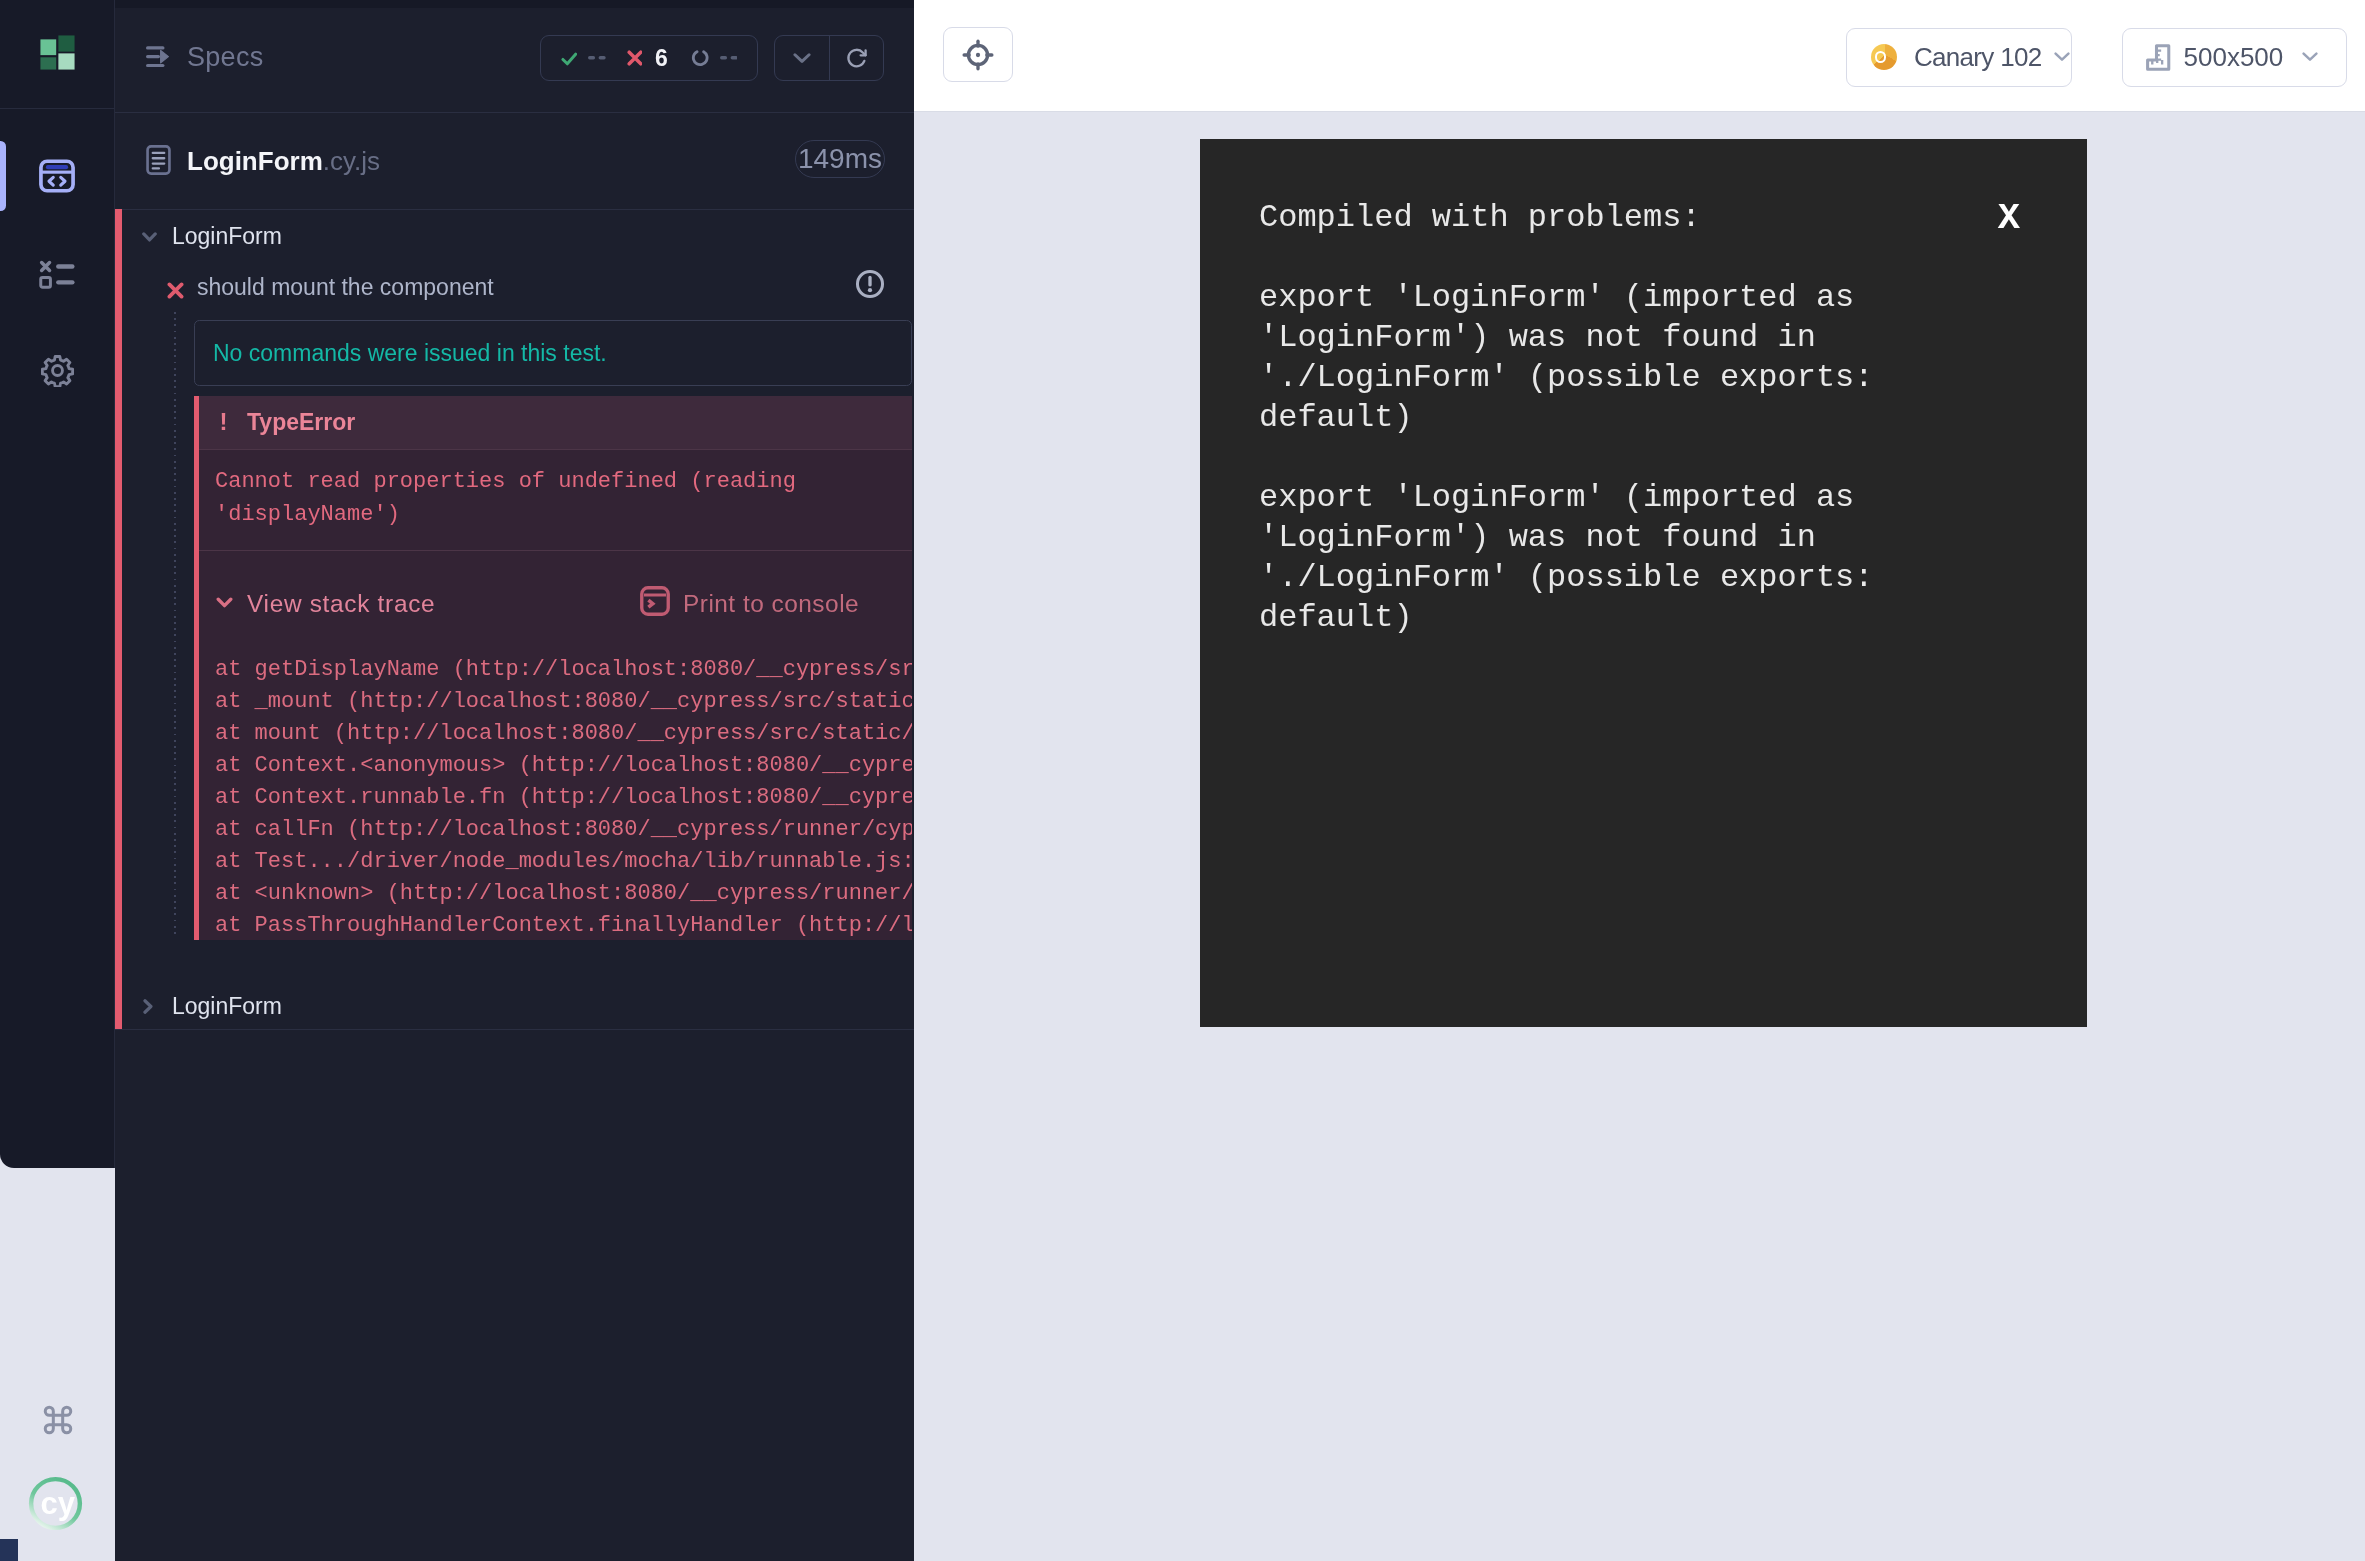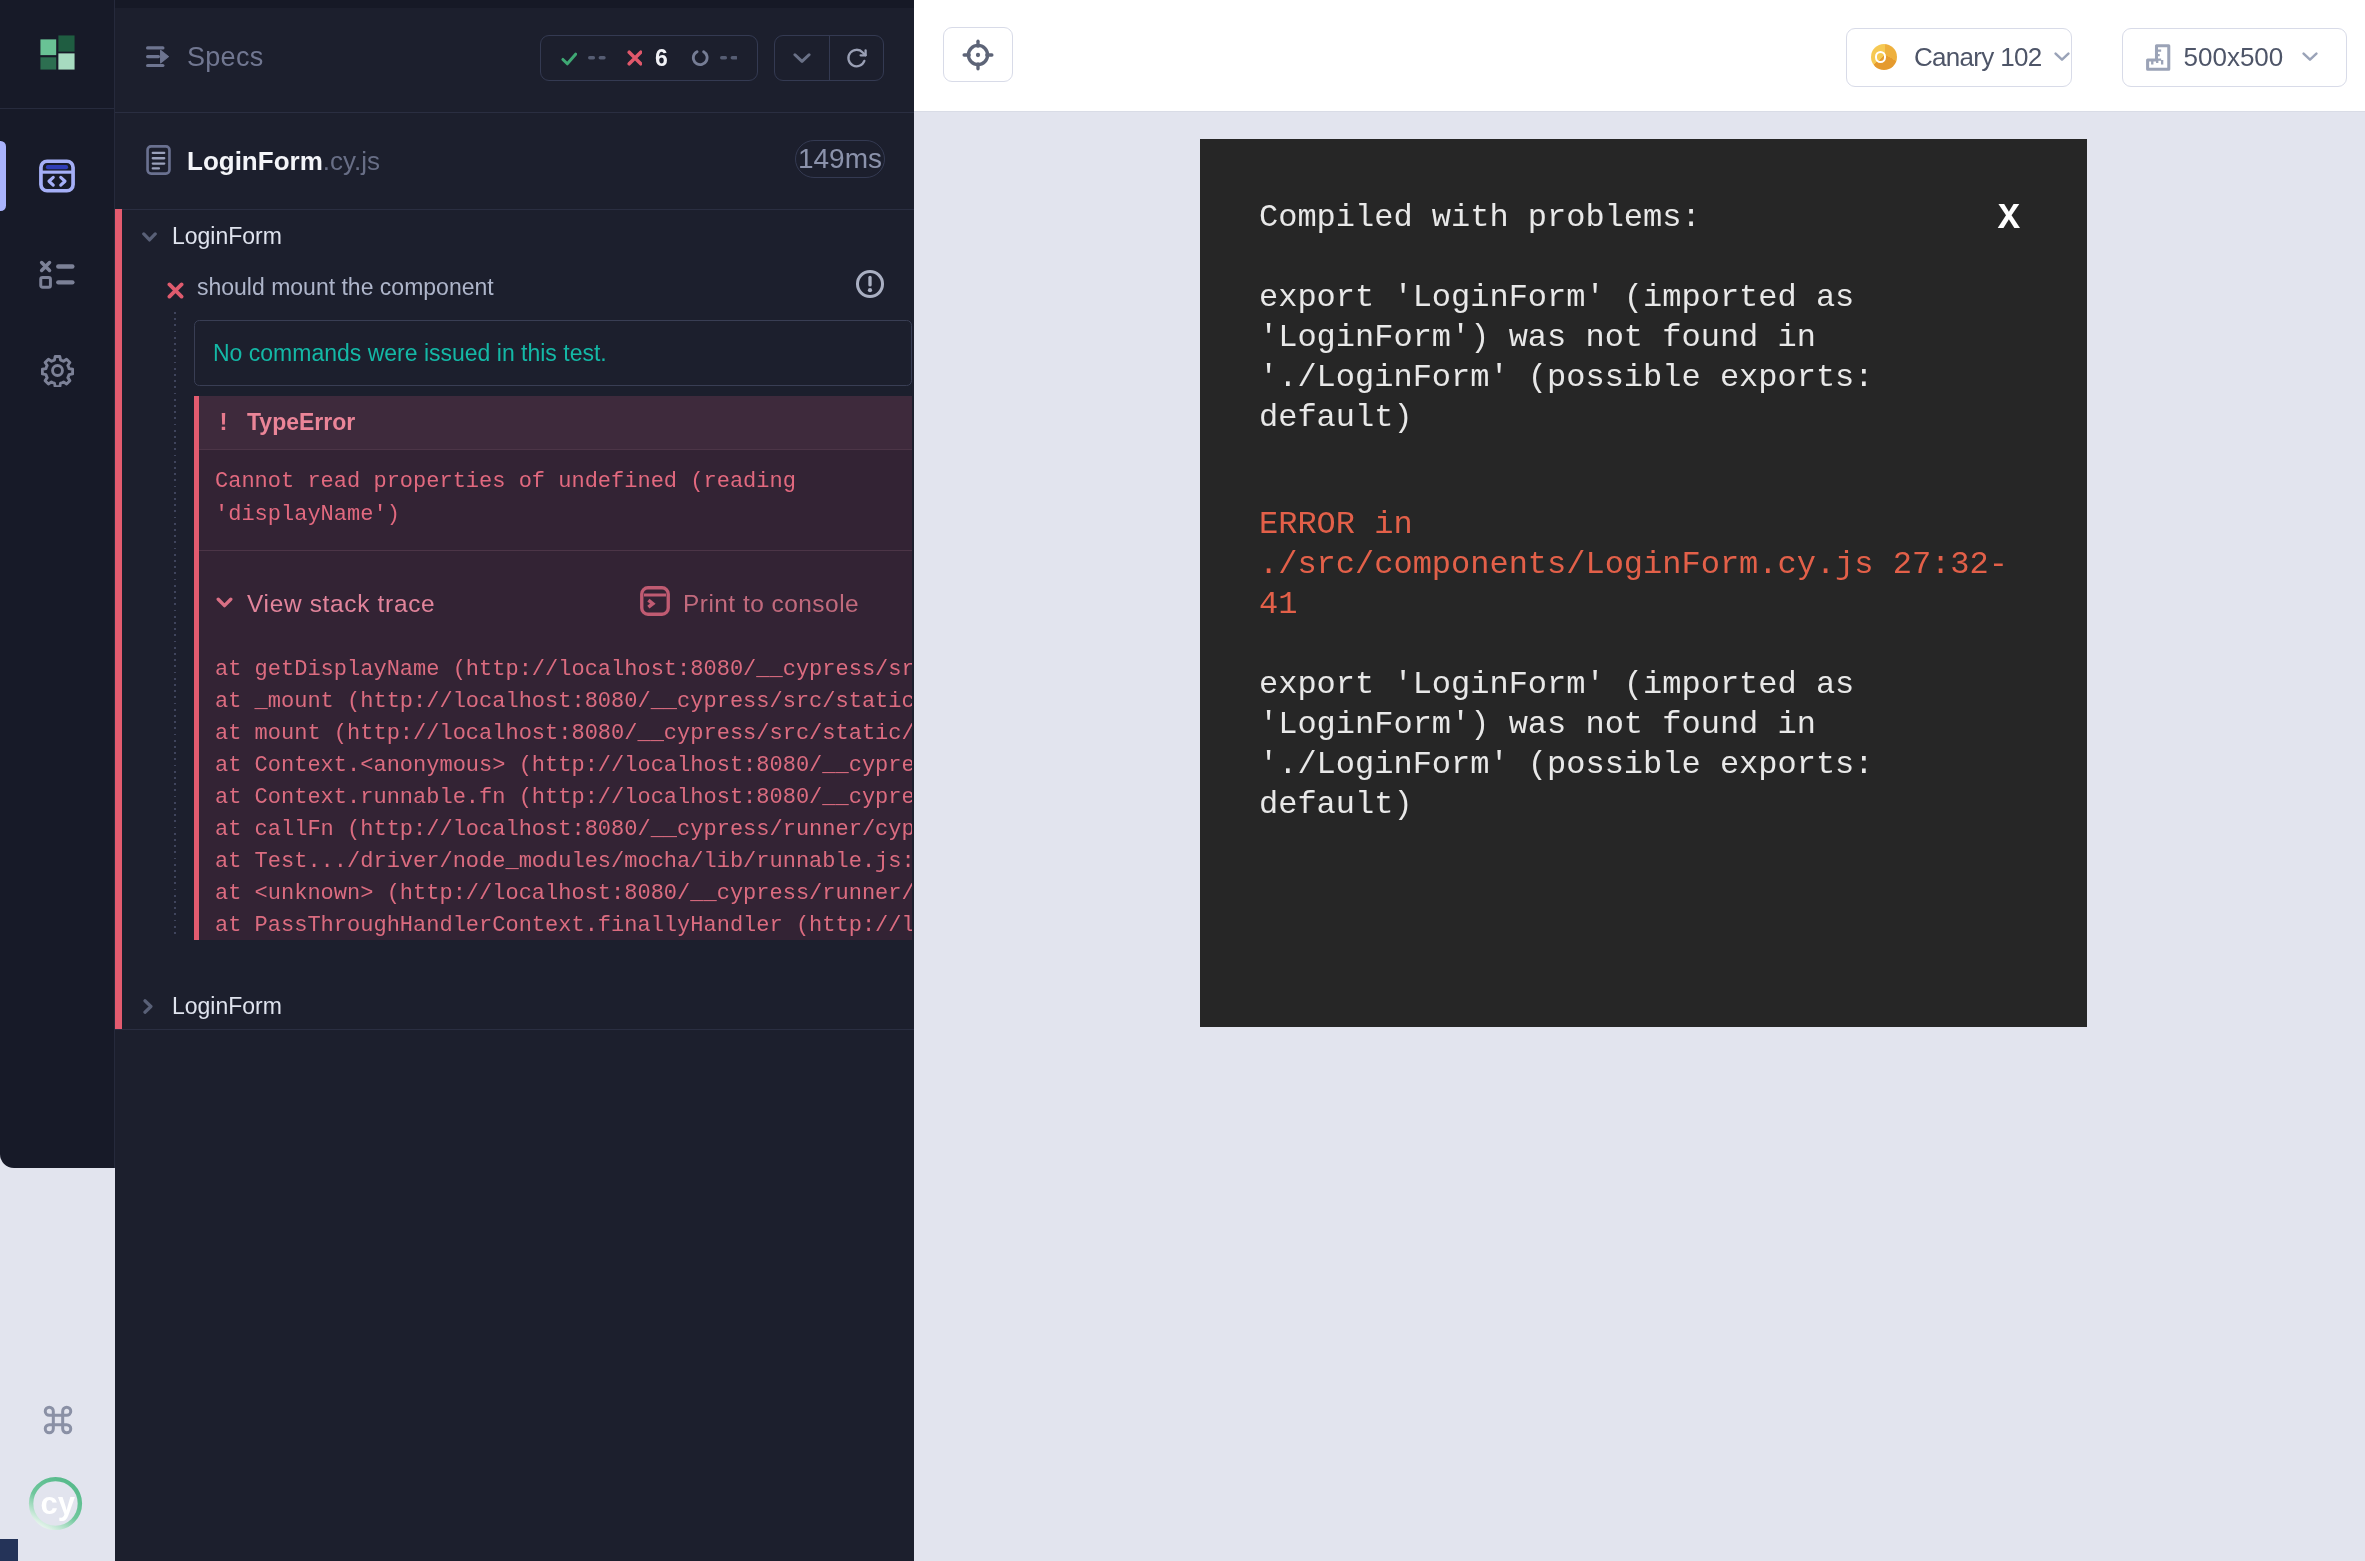--- a/index.html
+++ b/index.html
@@ -224,18 +224,17 @@
       <span style="margin-left:11.5px;font-size:26px;color:#4e5568;white-space:nowrap;">500x500</span>
       <svg width="16" height="9.8" style="margin-left:18.6px" viewBox="0 0 18 11">
         <path d="M1.8 1.8 L9 8.6 L16.2 1.8" fill="none" stroke="#9aa3b8" stroke-width="2.8" stroke-linecap="round" stroke-linejoin="round"></path>
       </svg>
     </div>
   </div>
   <div id="overlay">
     <div class="inner">
       <div>Compiled with problems:</div>
       <div style="margin-top:40px">export 'LoginForm' (imported as 'LoginForm') was not found in './LoginForm' (possible exports: default)</div>
-      <div class="err" style="margin-top:67px">ERROR in ./src/components/LoginForm.cy.js 27:32-41</div>
       <div style="margin-top:40px">export 'LoginForm' (imported as 'LoginForm') was not found in './LoginForm' (possible exports: default)</div>
     </div>
     <div id="xbtn">X</div>
   </div>
 
 
 </body></html>

